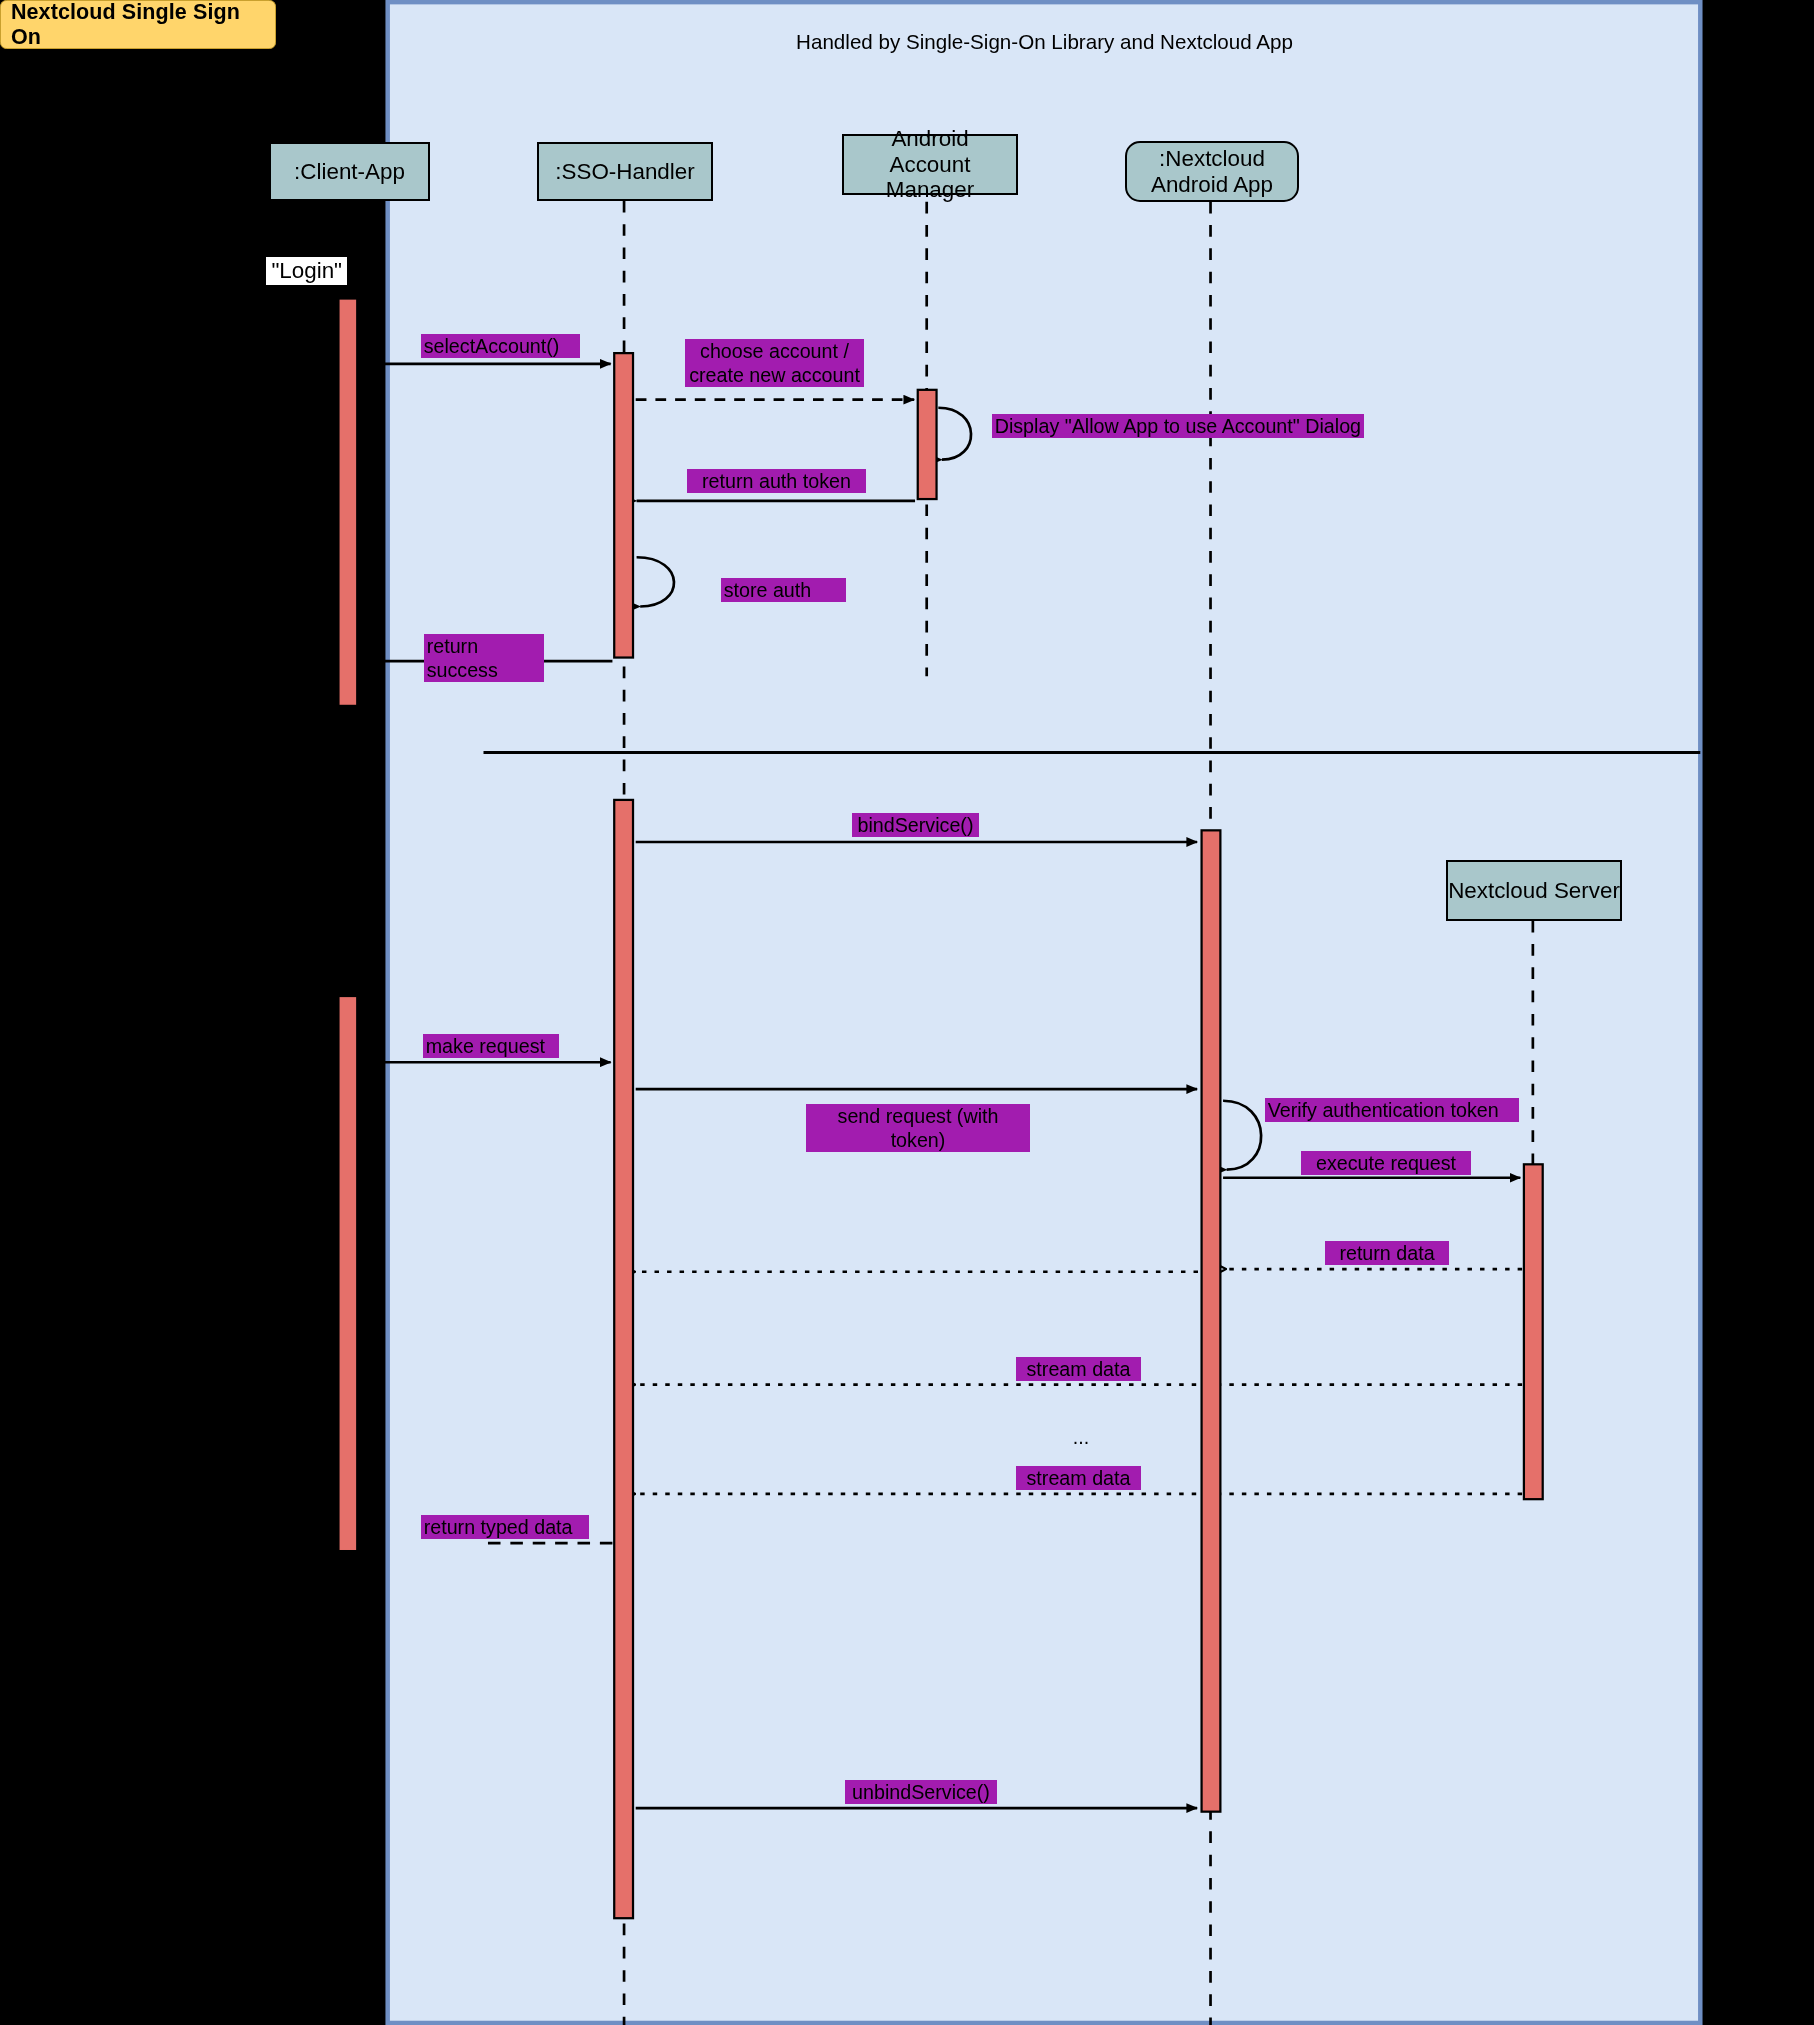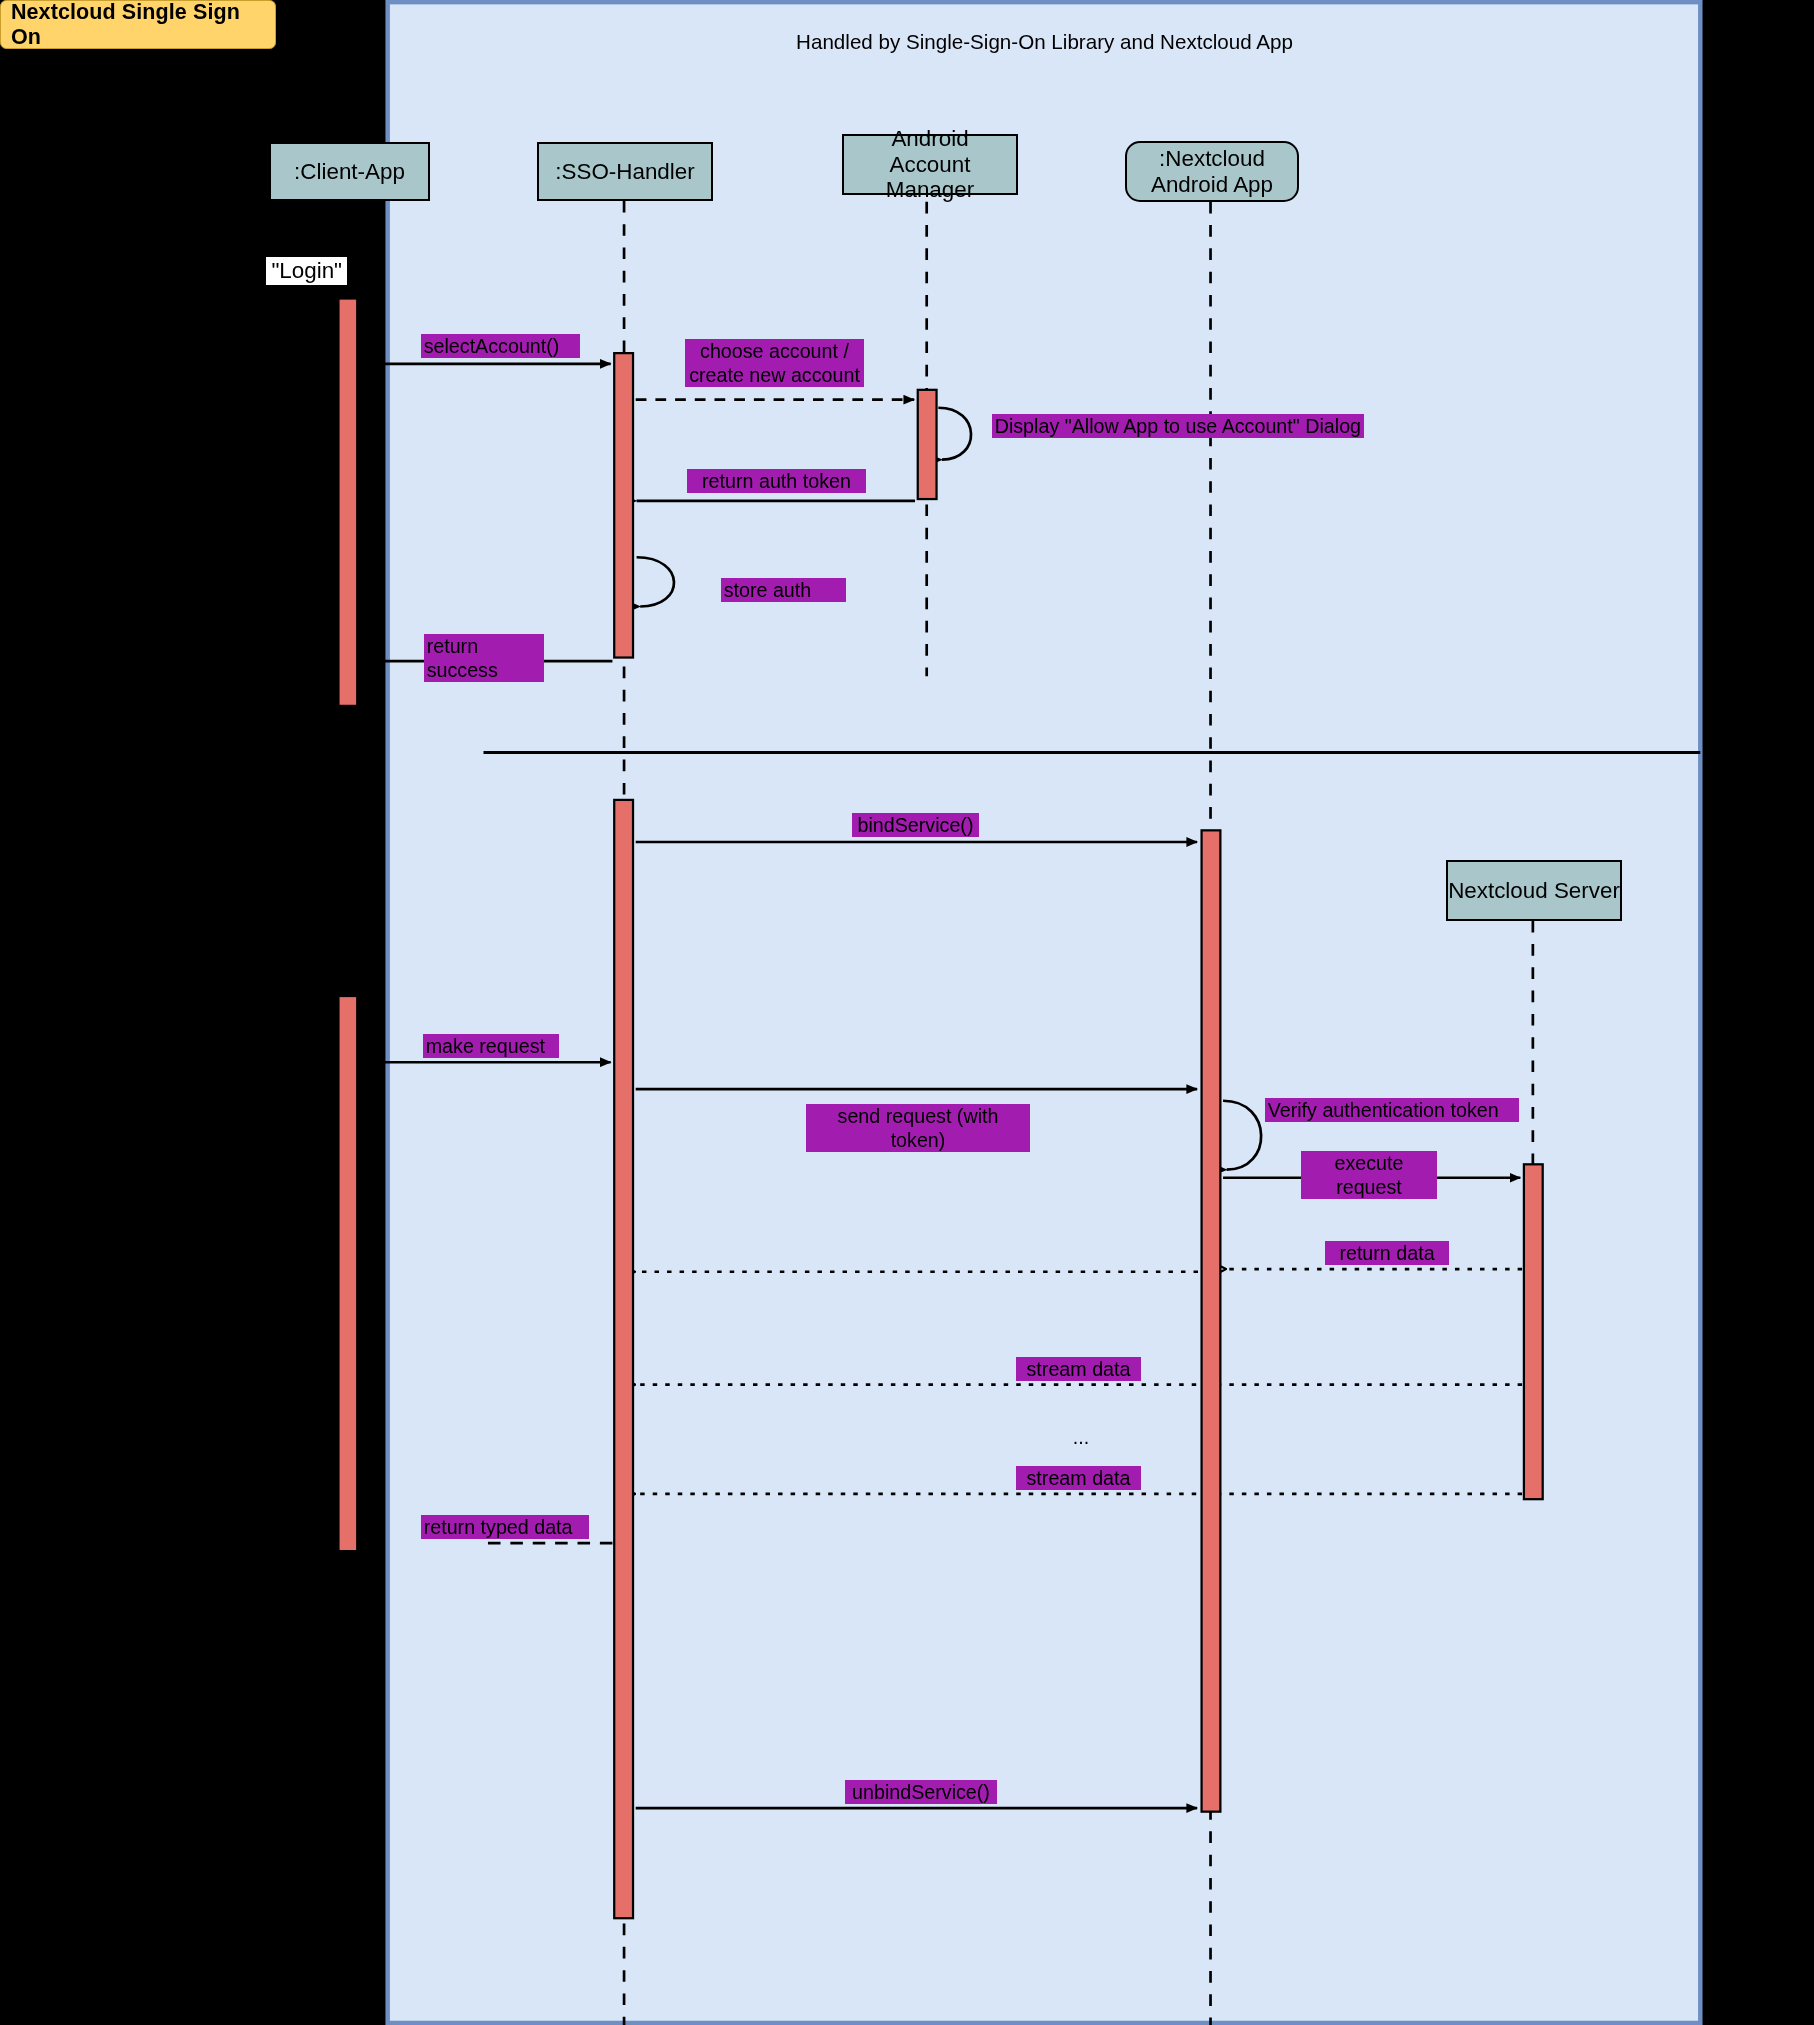--- a/index.html
+++ b/index.html
@@ -139,21 +139,21 @@
   <div class="abs msg-label" style="left:424px;top:634px;width:120px;">return success</div>
 
   <div class="abs msg-label center" style="left:852px;top:813px;width:127px;">bindService()</div>
 
   <div class="abs msg-label" style="left:423px;top:1034px;width:136px;">make request</div>
 
   <div class="abs msg-label center" style="left:806px;top:1059px;width:224px;margin-top:45px;">send request (with token)</div>
 
   <div class="abs msg-label" style="left:1265px;top:1098px;width:254px;">Verify authentication token</div>
 
-  <div class="abs msg-label center" style="left:1301px;top:1151px;width:136px;">execute request</div>
+  <div class="abs msg-label center" style="left:1301px;top:1151px;width:170px;">execute request</div>
 
   <div class="abs msg-label center" style="left:1325px;top:1241px;width:124px;">return data</div>
 
 
   <div class="abs msg-label center" style="left:1016px;top:1357px;width:125px;">stream data</div>
 
   <div class="abs dots-label" style="left:1063px;top:1426px;width:36px;text-align:center;">...</div>
 
   <div class="abs msg-label center" style="left:1016px;top:1466px;width:125px;">stream data</div>
 

